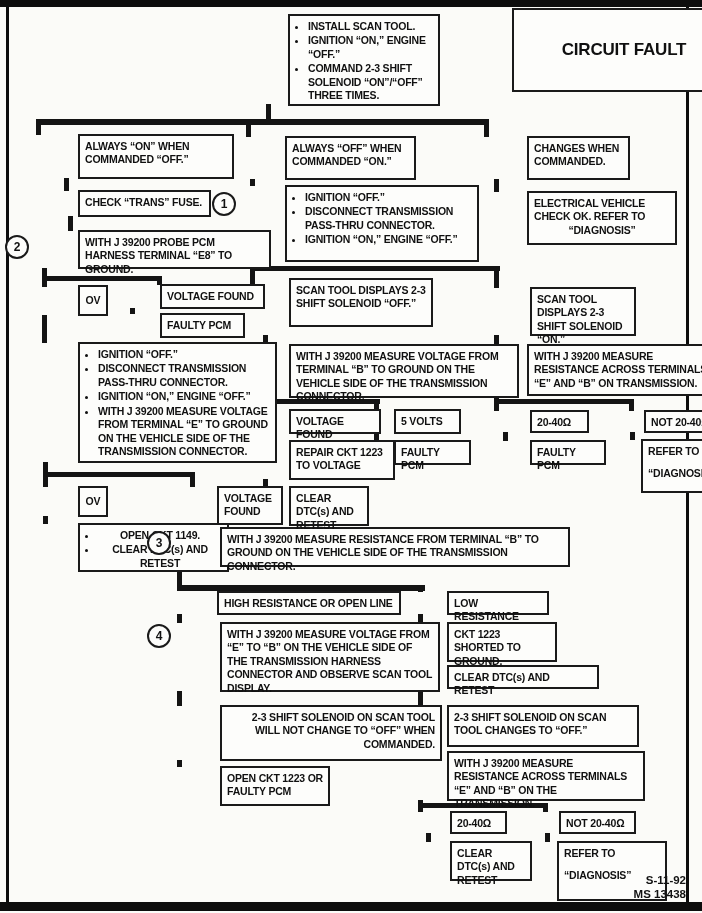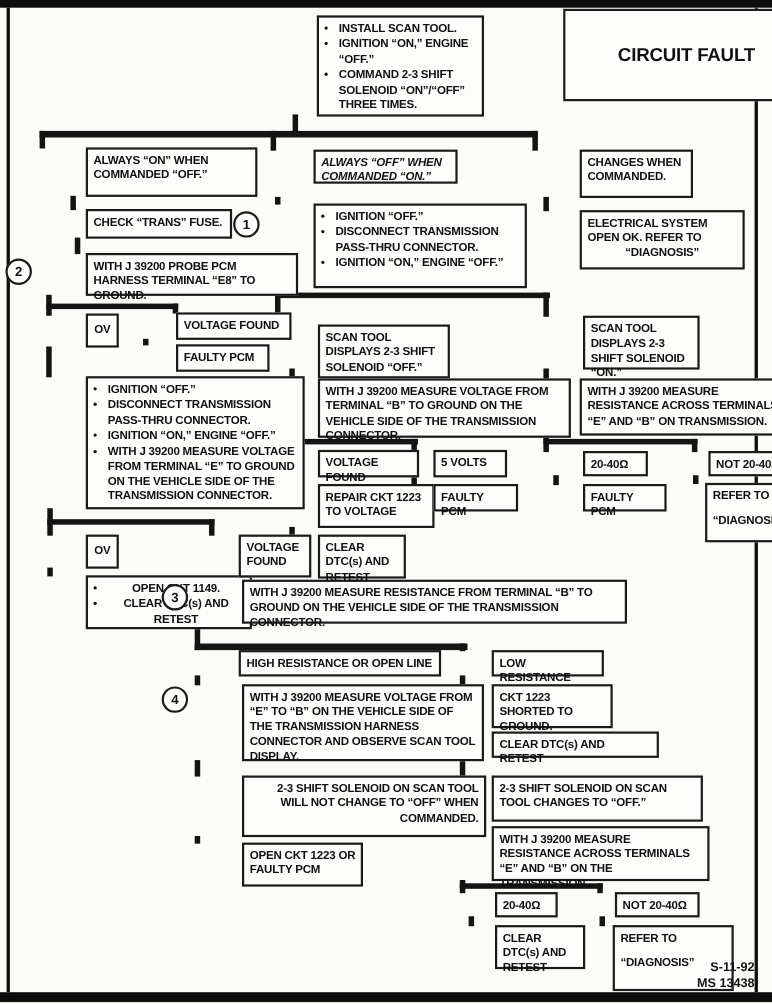--- a/index.html
+++ b/index.html
@@ -99,21 +99,21 @@
 
   <div class="bx" style="left:240px;top:14px;width:152px;height:92px;">
     <ul class="blt">
       <li>INSTALL SCAN TOOL.</li>
       <li>IGNITION “ON,” ENGINE “OFF.”</li>
       <li>COMMAND 2-3 SHIFT SOLENOID “ON”/“OFF” THREE TIMES.</li>
     </ul>
   </div>
 
   <div class="bx" style="left:30px;top:134px;width:156px;height:45px;">ALWAYS “ON” WHEN COMMANDED “OFF.”</div>
-  <div class="bx" style="left:237px;top:136px;width:131px;height:31px;font-style:italic;">ALWAYS “OFF” WHEN COMMANDED “ON.”</div>
+  <div class="bx" style="left:237px;top:136px;width:131px;height:44px;">ALWAYS “OFF” WHEN COMMANDED “ON.”</div>
   <div class="bx" style="left:479px;top:136px;width:103px;height:44px;">CHANGES WHEN COMMANDED.</div>
 
   <div class="bx" style="left:30px;top:190px;width:133px;height:27px;">CHECK “TRANS” FUSE.</div>
   <div class="bx" style="left:30px;top:230px;width:193px;height:39px;">WITH J 39200 PROBE PCM HARNESS TERMINAL “E8” TO GROUND.</div>
   <div class="bx ctr" style="left:30px;top:285px;width:30px;height:31px;">OV</div>
   <div class="bx" style="left:112px;top:284px;width:105px;height:25px;">VOLTAGE FOUND</div>
   <div class="bx" style="left:112px;top:313px;width:85px;height:25px;">FAULTY PCM</div>
   <div class="bx" style="left:30px;top:342px;width:199px;height:121px;">
     <ul class="blt">
       <li>IGNITION “OFF.”</li>
@@ -132,31 +132,31 @@
   <div class="bx" style="left:169px;top:486px;width:66px;height:39px;">VOLTAGE FOUND</div>
   <div class="bx" style="left:172px;top:527px;width:350px;height:40px;">WITH J 39200 MEASURE RESISTANCE FROM TERMINAL “B” TO GROUND ON THE VEHICLE SIDE OF THE TRANSMISSION CONNECTOR.</div>
 
   <div class="bx" style="left:237px;top:185px;width:194px;height:77px;">
     <ul class="blt">
       <li>IGNITION “OFF.”</li>
       <li>DISCONNECT TRANSMISSION PASS-THRU CONNECTOR.</li>
       <li>IGNITION “ON,” ENGINE “OFF.”</li>
     </ul>
   </div>
-  <div class="bx" style="left:241px;top:295px;width:120px;height:49px;">SCAN TOOL DISPLAYS 2-3 SHIFT SOLENOID “OFF.”</div>
+  <div class="bx" style="left:241px;top:278px;width:144px;height:49px;">SCAN TOOL DISPLAYS 2-3 SHIFT SOLENOID “OFF.”</div>
   <div class="bx" style="left:482px;top:287px;width:106px;height:49px;">SCAN TOOL DISPLAYS 2-3 SHIFT SOLENOID “ON.”</div>
   <div class="bx" style="left:241px;top:344px;width:230px;height:54px;">WITH J 39200 MEASURE VOLTAGE FROM TERMINAL “B” TO GROUND ON THE VEHICLE SIDE OF THE TRANSMISSION CONNECTOR.</div>
   <div class="bx" style="left:241px;top:409px;width:92px;height:25px;">VOLTAGE FOUND</div>
   <div class="bx" style="left:346px;top:409px;width:67px;height:25px;">5 VOLTS</div>
   <div class="bx" style="left:241px;top:440px;width:106px;height:40px;">REPAIR CKT 1223 TO VOLTAGE</div>
   <div class="bx" style="left:346px;top:440px;width:77px;height:25px;">FAULTY PCM</div>
   <div class="bx" style="left:241px;top:486px;width:80px;height:40px;">CLEAR DTC(s) AND RETEST</div>
 
   <div class="bx" style="left:479px;top:191px;width:150px;height:54px;">
-    <div>ELECTRICAL SYSTEM OPEN OK.  REFER TO</div>
+    <div>ELECTRICAL VEHICLE CHECK OK.  REFER TO</div>
     <div style="text-align:center;">“DIAGNOSIS”</div>
   </div>
   <div class="bx" style="left:479px;top:344px;width:193px;height:52px;">WITH J 39200 MEASURE RESISTANCE ACROSS TERMINALS “E” AND “B” ON TRANSMISSION.</div>
   <div class="bx" style="left:482px;top:410px;width:59px;height:23px;">20-40Ω</div>
   <div class="bx" style="left:482px;top:440px;width:76px;height:25px;">FAULTY PCM</div>
   <div class="bx" style="left:596px;top:410px;width:75px;height:23px;">NOT 20-40Ω</div>
   <div class="bx two-line" style="left:593px;top:439px;width:78px;height:54px;">
     <div>REFER TO</div>
     <div class="l2">“DIAGNOSIS”</div>
   </div>

